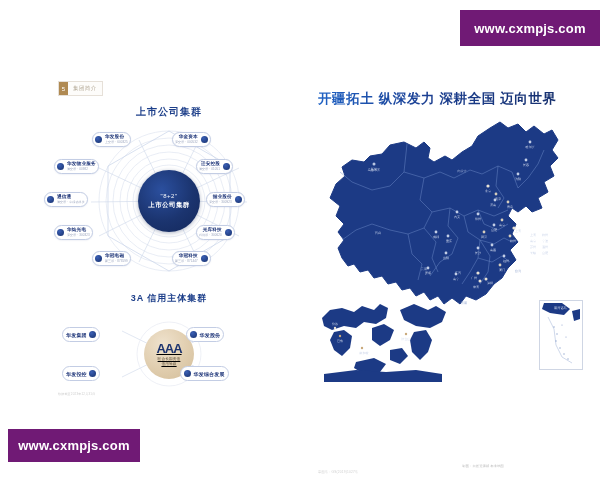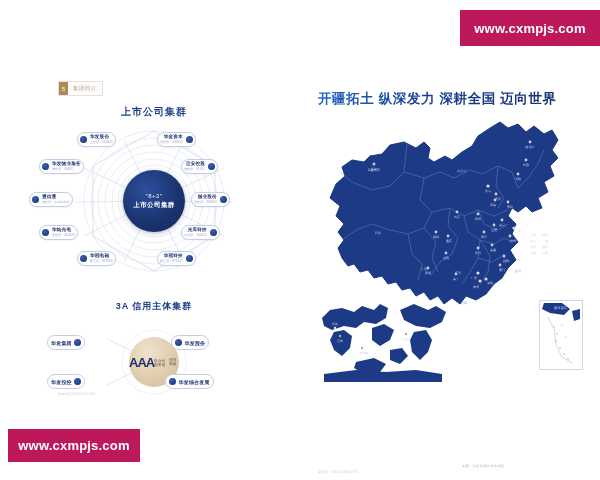--- a/index.html
+++ b/index.html
@@ -8,21 +8,21 @@
     background:#ffffff;
     font-family:"Liberation Sans","DejaVu Sans",sans-serif;
     overflow:hidden;
     position:relative;
   }
   .page{position:absolute;inset:0;background:#fff;}
 
   
   .watermark{
     position:absolute;
-    background:#be185d;
+    background:#701a75;
     color:#ffffff;
     font-size:13px;
     font-weight:bold;
     letter-spacing:.2px;
     display:flex;align-items:center;justify-content:center;
   }
   .wm-top{right:0;top:10px;width:140px;height:36px;}
   .wm-bottom{left:8px;bottom:18px;width:132px;height:33px;}
 
   
@@ -34,21 +34,21 @@
   .sect-badge .bk{
     width:9px;background:#b08a52;color:#fff;
     font-size:6px;display:flex;align-items:center;justify-content:center;
   }
   .sect-badge .bt{
     padding:0 5px;display:flex;align-items:center;
     font-size:5.5px;color:#b2a794;letter-spacing:.4px;
   }
 
   
-  .left-col{position:absolute;left:29px;top:105px;width:250px;height:290px;}
+  .left-col{position:absolute;left:44px;top:105px;width:250px;height:290px;}
 
   .cluster-title{
     text-align:center;color:#1d3f8a;font-weight:bold;
     font-size:10px;letter-spacing:1px;
   }
   .cluster-title.sub{font-size:9px;}
 
   
   .orbit-wrap{position:relative;width:250px;height:150px;margin-top:7px;}
   .rings{position:absolute;left:50%;top:50%;transform:translate(-50%,-50%);}
@@ -79,22 +79,23 @@
   .node.r .dot{order:2;}
   .node.r .tx{order:1;align-items:flex-end;padding-right:1px;}
   .node.l .tx{padding-left:1px;}
 
   
   .aaa-wrap{position:relative;width:250px;height:82px;margin-top:8px;}
   .aaa-hub{
     position:absolute;left:50%;top:50%;transform:translate(-50%,-50%);
     width:50px;height:50px;border-radius:50%;
     background:radial-gradient(circle at 38% 30%,#efe2cd 0%,#e0cdae 55%,#d3bd99 100%);
-    display:flex;flex-direction:row;align-items:center;justify-content:center;
+    display:flex;flex-direction:column;align-items:center;justify-content:center;
     z-index:4;
+    text-decoration:underline;
   }
   .aaa-hub .aaa{font-size:13px;font-weight:bold;color:#1d346f;letter-spacing:-1px;line-height:1;}
   .aaa-hub .c1{font-size:3.6px;color:#5d4f3a;margin-top:2.5px;letter-spacing:.2px;}
   .aaa-hub .c2{font-size:3.6px;color:#5d4f3a;margin-top:.8px;letter-spacing:.2px;}
   .anode{
     position:absolute;z-index:5;display:flex;align-items:center;gap:2.5px;
     border:.6px solid #c3cde4;border-radius:9px;background:#fff;
     height:13px;padding:0 3px;
   }
   .anode .dot{width:7px;height:7px;border-radius:50%;flex:none;
@@ -249,21 +250,21 @@
       </div>
       <div class="node r" style="left:128px;top:125px;">
         <div class="dot"></div>
         <div class="tx">
             <div class="t1">华冠科技</div>
         <div class="t2">新三板 · 871447</div>
           </div>
       </div>
     </div>
 
-    <div class="cluster-title sub" style="margin-top:24px;">3A 信用主体集群</div>
+    <div class="cluster-title sub" style="margin-top:16px;">3A 信用主体集群</div>
 
     <div class="aaa-wrap">
       <svg style="position:absolute;left:50%;top:50%;transform:translate(-50%,-50%);" width="170" height="82" viewBox="0 0 170 82">
         <g stroke="#cdd7ea" stroke-width="0.6" fill="none">
           <line x1="85" y1="41" x2="38" y2="18"></line>
           <line x1="85" y1="41" x2="132" y2="18"></line>
           <line x1="85" y1="41" x2="38" y2="64"></line>
           <line x1="85" y1="41" x2="132" y2="64"></line>
         </g>
         <circle cx="85" cy="41" r="32" fill="none" stroke="#e6e9f2" stroke-width="0.7"></circle>

